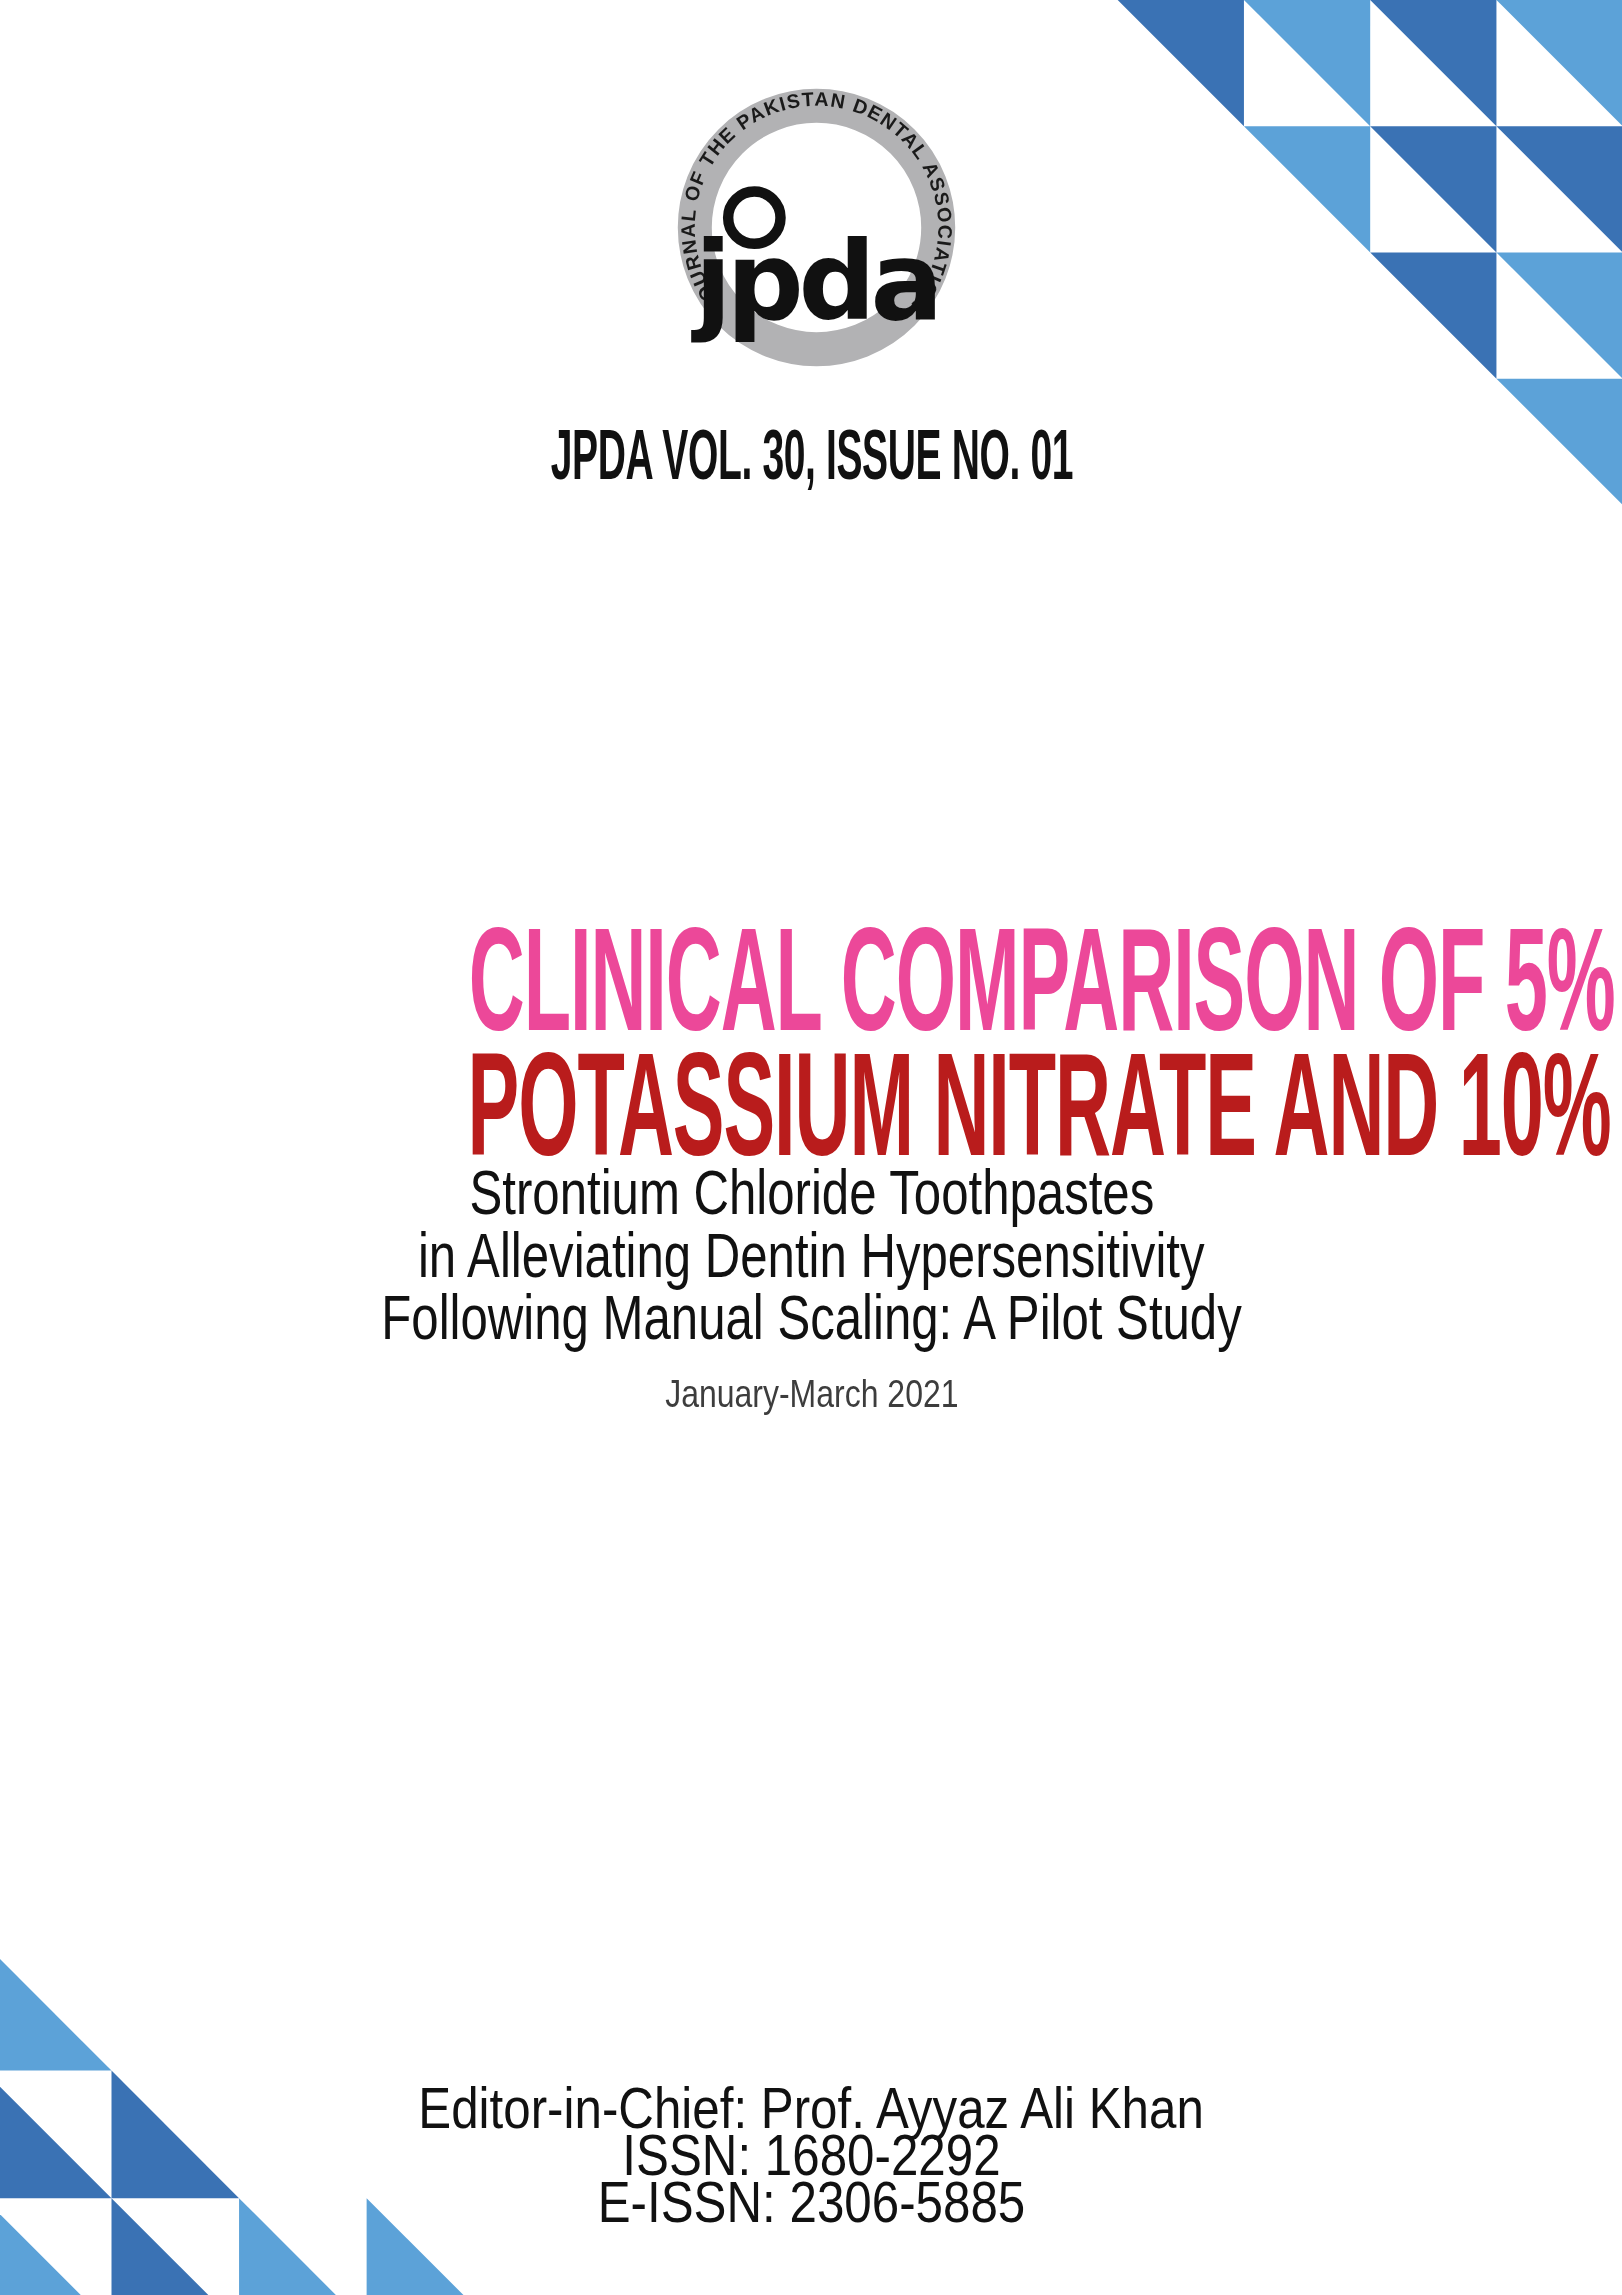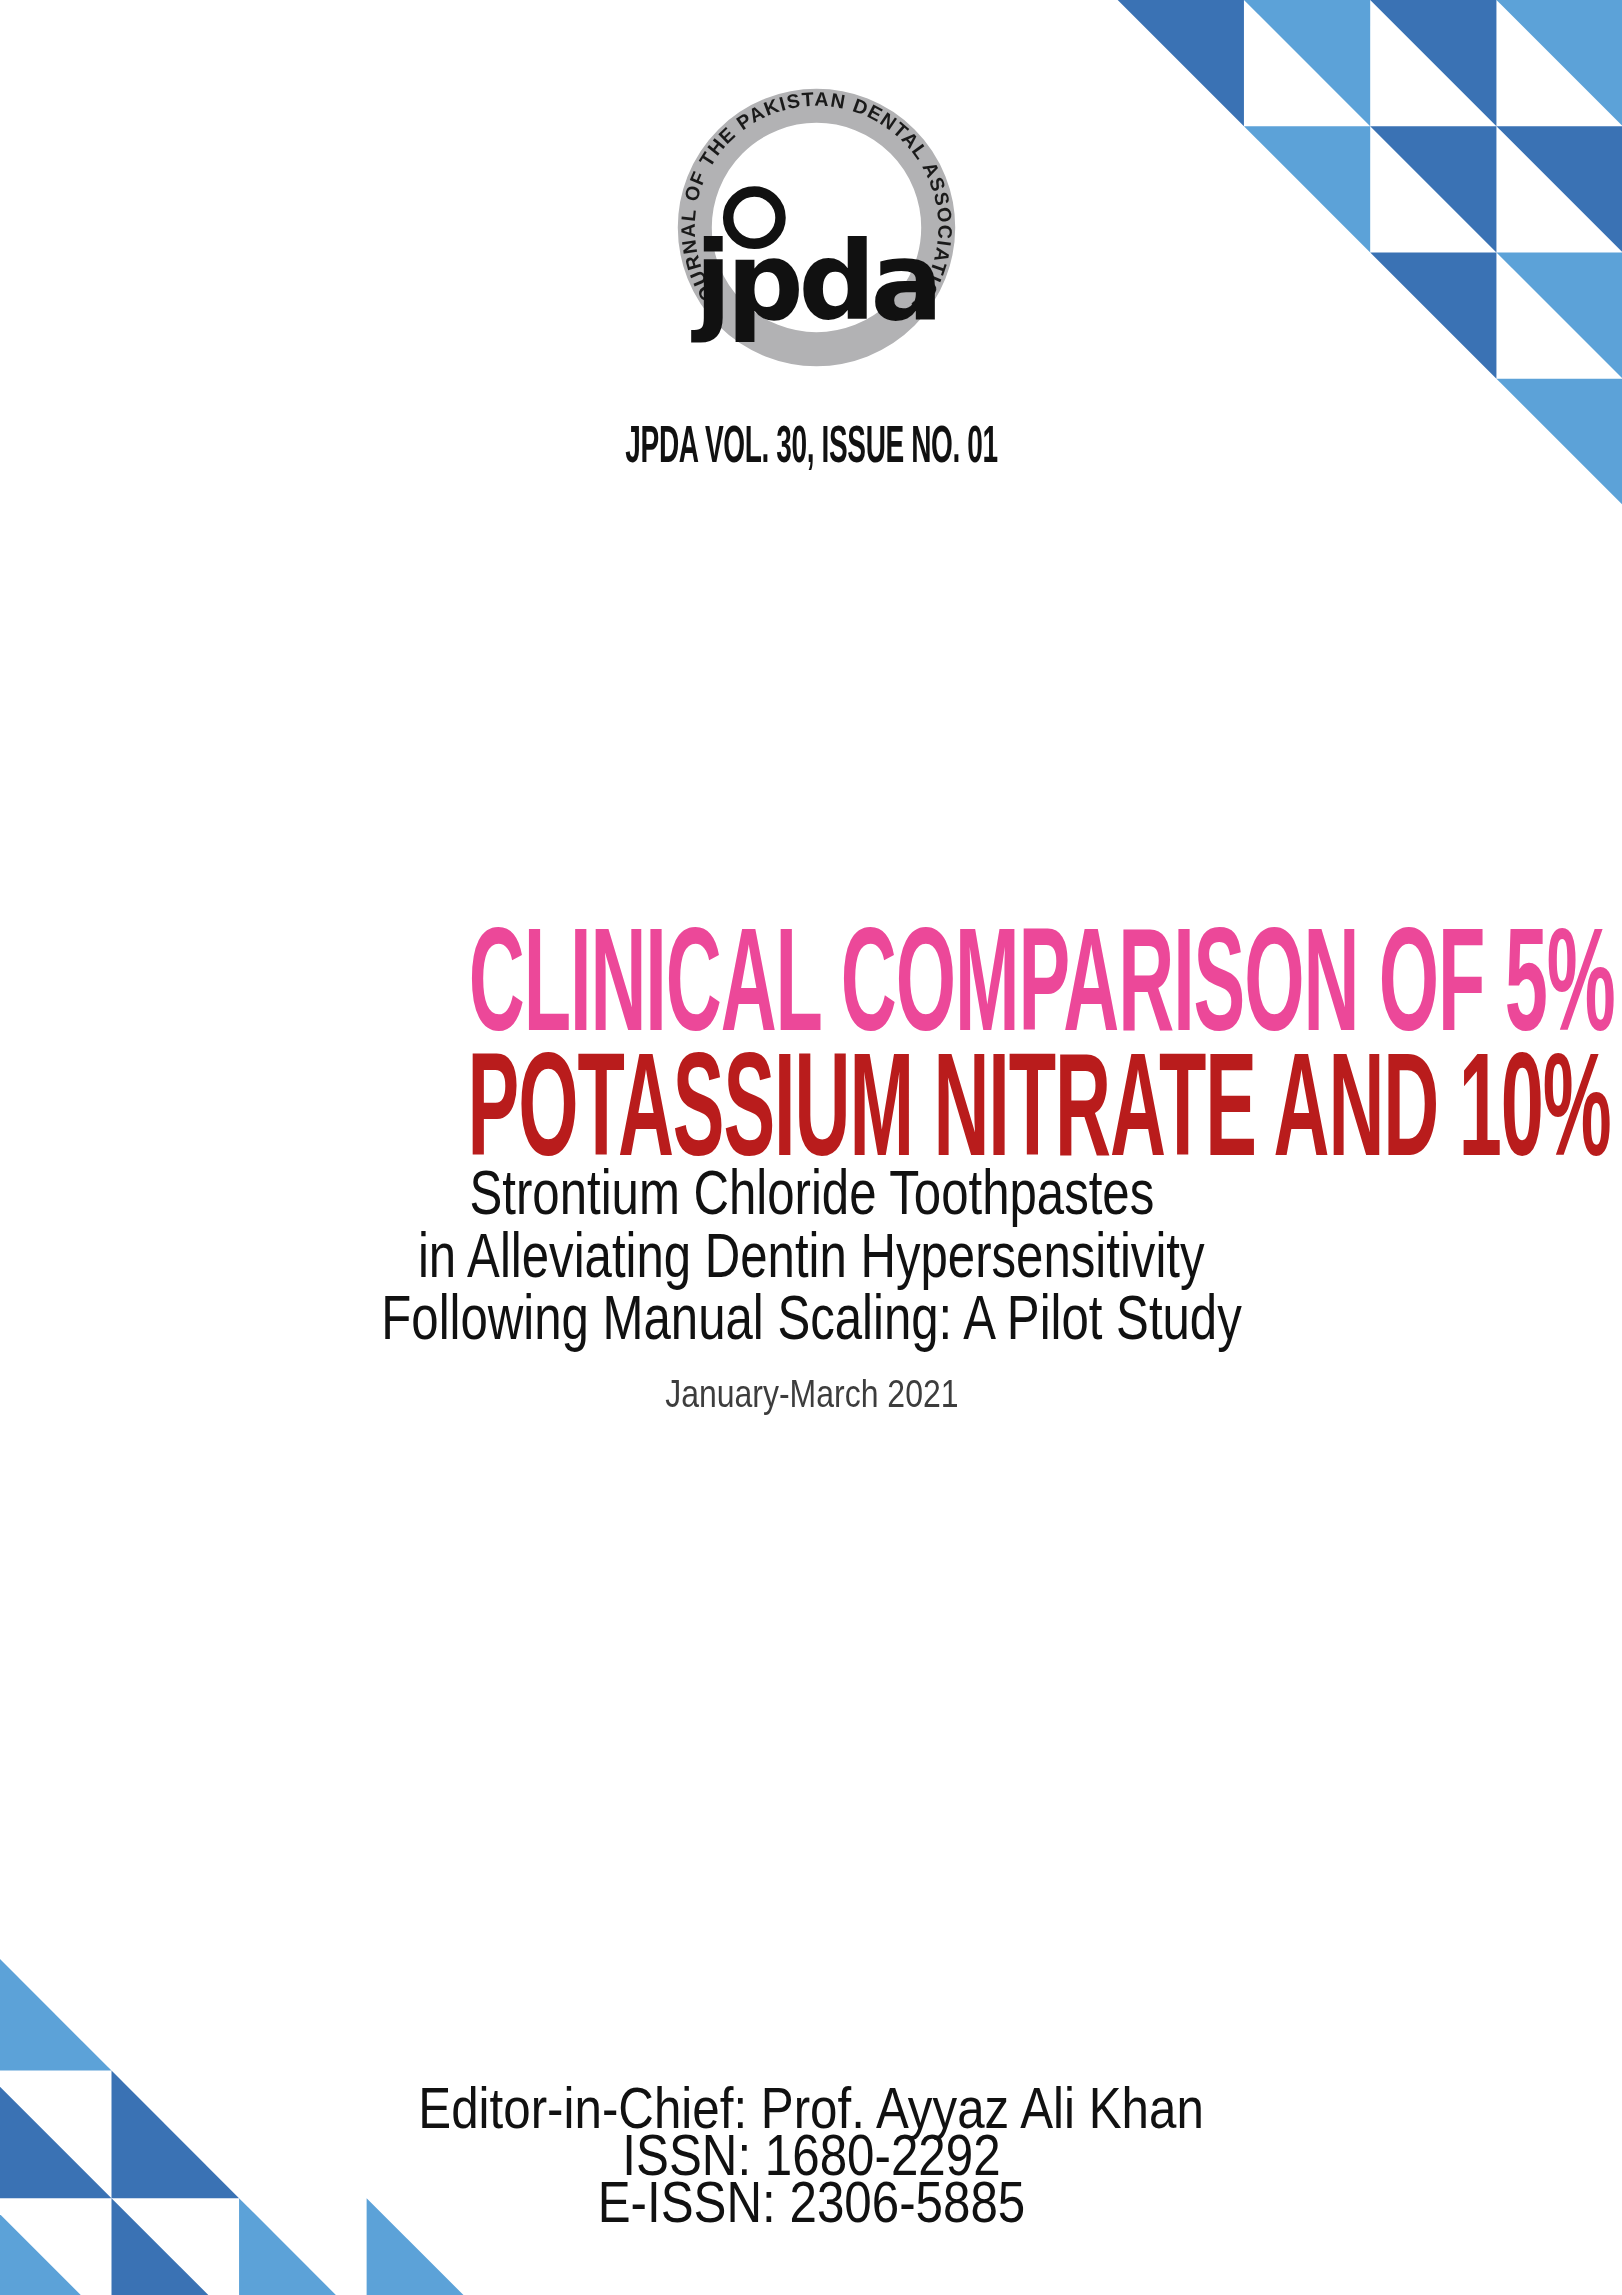--- a/index.html
+++ b/index.html
@@ -8,21 +8,21 @@
     background:#ffffff; overflow:hidden; margin:0 auto;
     font-family:"Liberation Sans", sans-serif;
   }
   svg.corner-patterns { position:absolute; left:0; top:0; width:1623px; height:2295px; }
   .logo-wrap { position:absolute; left:666px; top:77px; width:301px; height:301px; }
   .textline {
     position:absolute; left:0; right:0; text-align:center;
     line-height:1; white-space:nowrap; color:#111111;
   }
   .cond { display:inline-block; transform-origin:center top; }
-  .issue-line { top:419px;  font-size:51px; font-weight:bold; }
+  .issue-line { top:419px;  font-size:71px; font-weight:bold; }
   .issue-line .cond { transform:scale(0.55,1); letter-spacing:-0.7px; }
   .title-line1 { top:906px; }
   .title-line2 { top:1031px; }
   .title-line1, .title-line2 { font-size:141px; font-weight:bold; }
   .title-line1 .cond, .title-line2 .cond { transform:scale(0.55,1.04); letter-spacing:-2px; }
   .sub-line1 { top:1161px; }
   .sub-line2 { top:1224px; }
   .sub-line3 { top:1286px; }
   .sub-line1, .sub-line2, .sub-line3 { font-size:63px; font-weight:400; }
   .sub-line1 .cond, .sub-line2 .cond, .sub-line3 .cond { transform:scale(0.78,1); }

